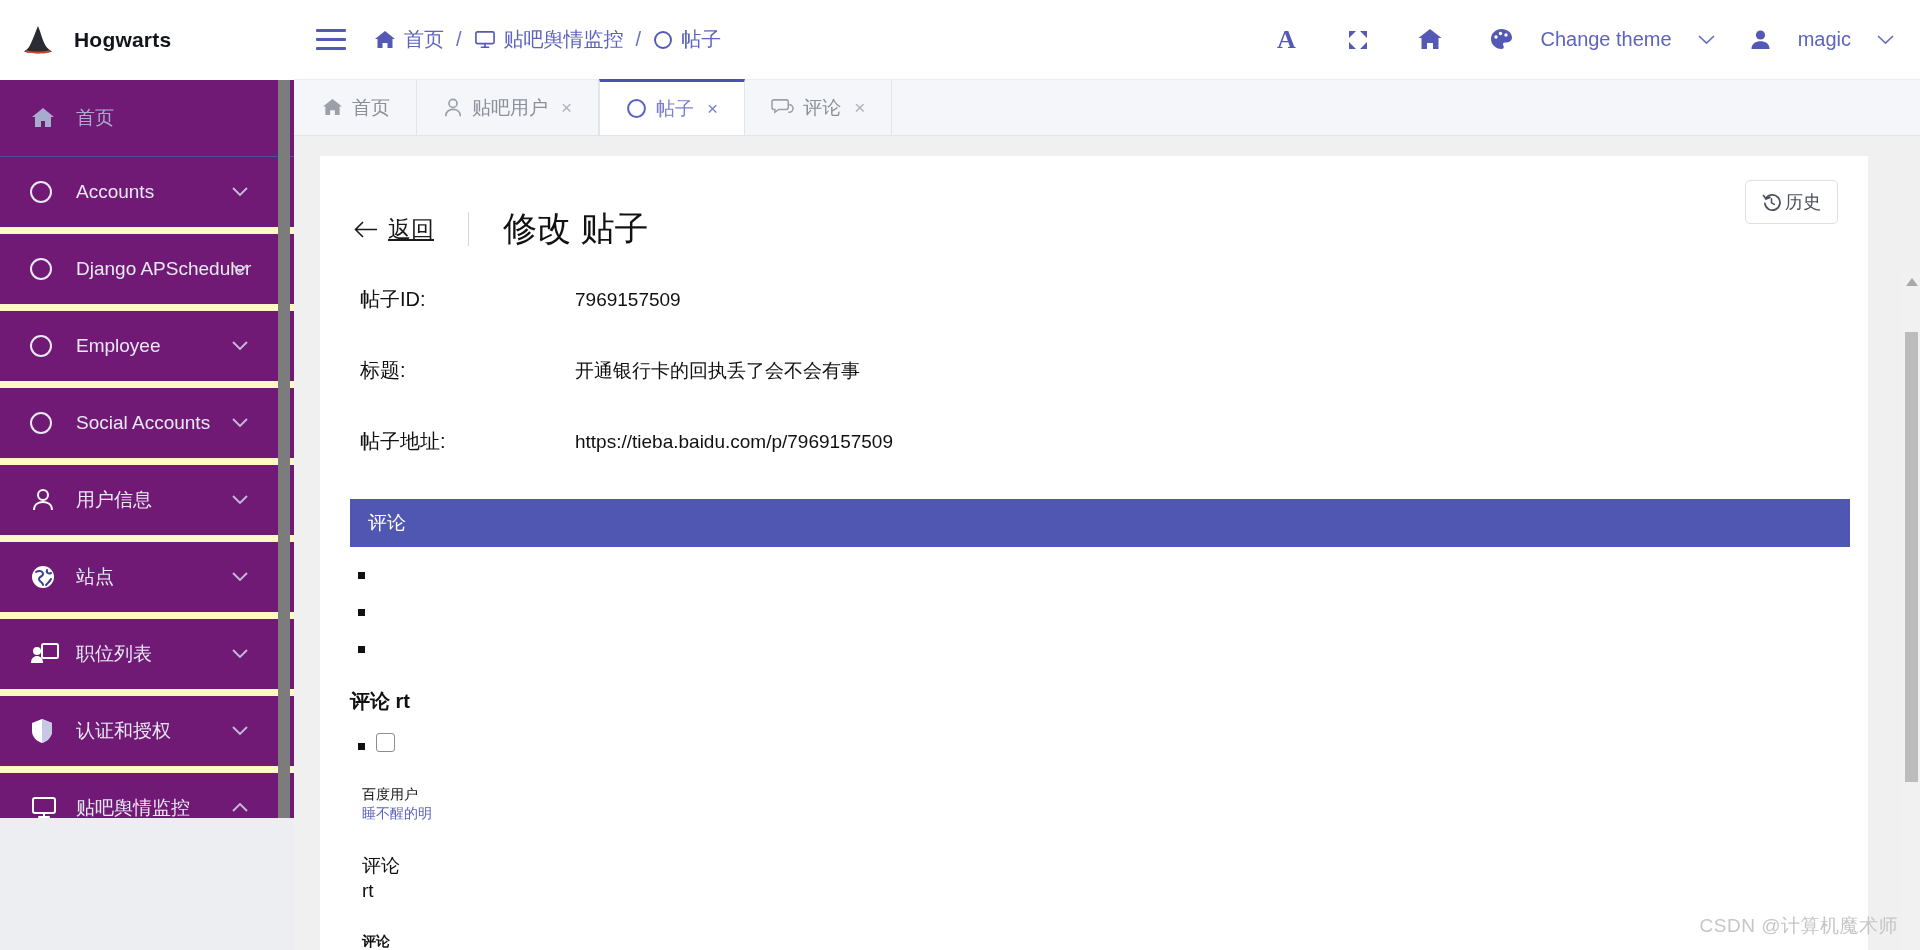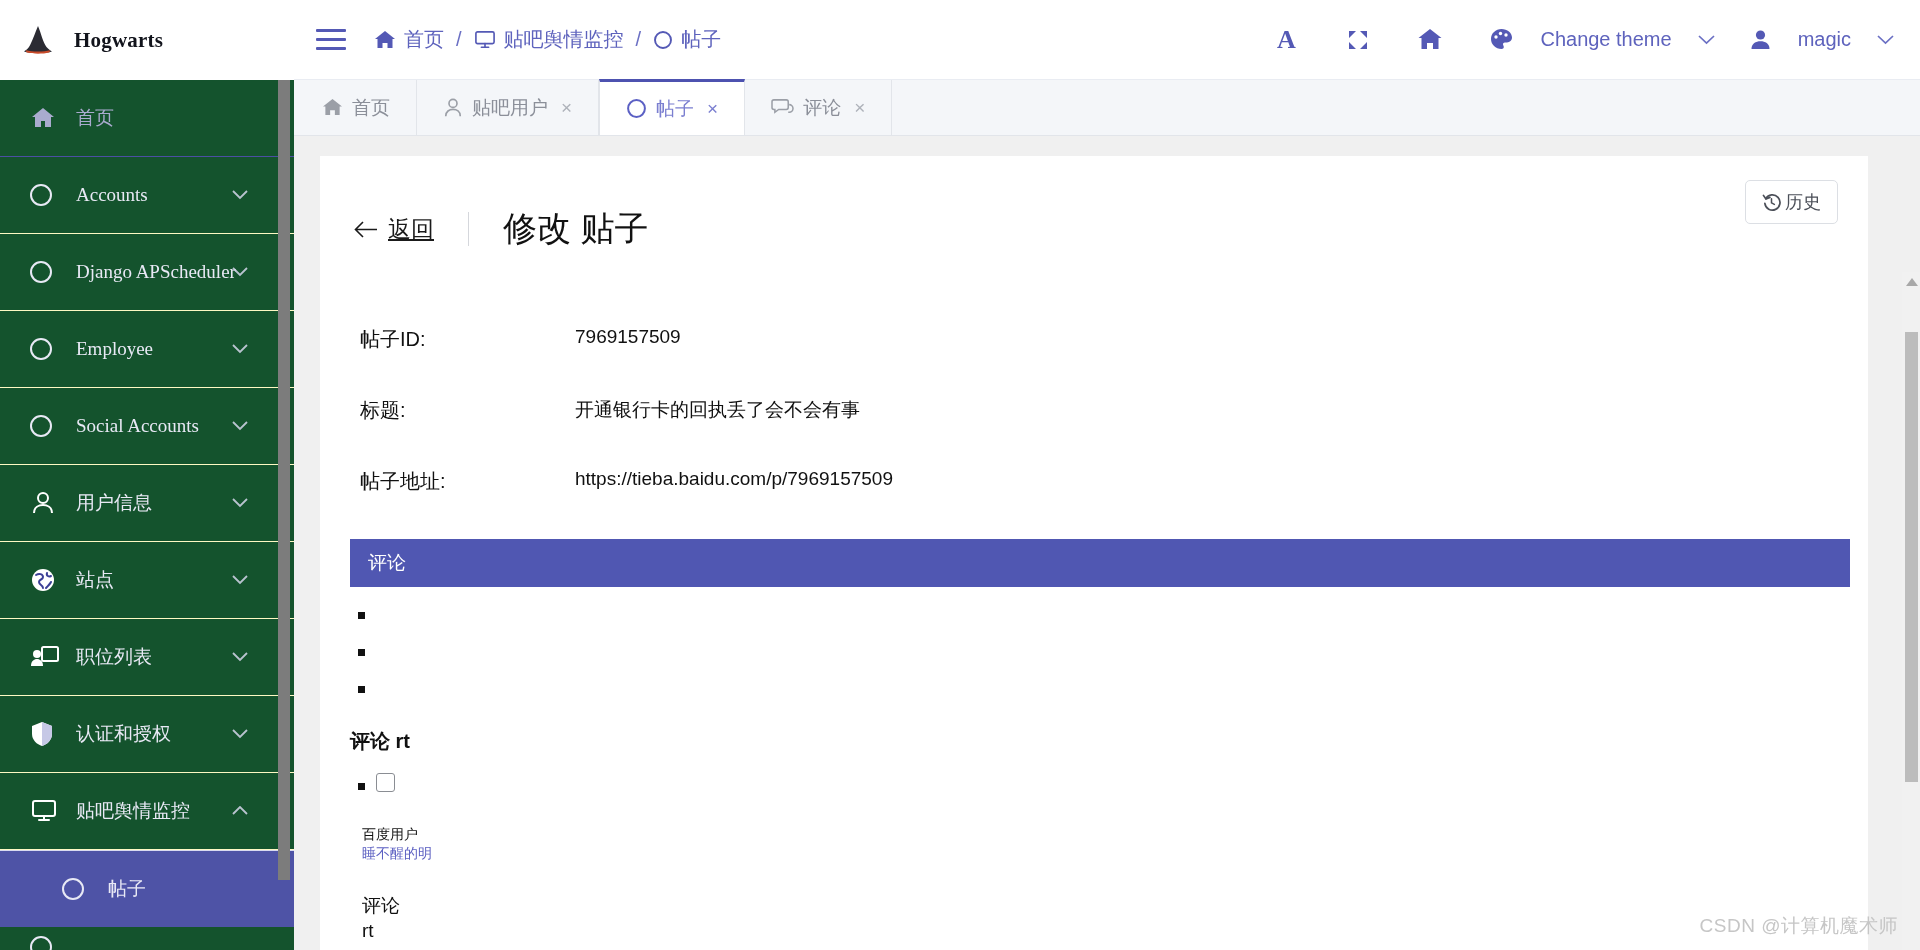--- a/index.html
+++ b/index.html
@@ -8,25 +8,24 @@
     overflow: hidden;
     font-family: "Liberation Sans", "DejaVu Sans", sans-serif;
     background: #eceef1;
   }
   #app { position: relative; width: 1920px; height: 950px; display: flex; }
 
   
   .sidebar {
     position: relative;
     width: 294px;
-    height: 950px;
-    background: #14532d;
+    height: 818px;
+    background: #701a75;
     flex: 0 0 294px;
     overflow: hidden;
-    font-family: Liberation Serif, serif;
   }
   .brand {
     height: 80px;
     background: #ffffff;
     display: flex;
     align-items: center;
     padding-left: 16px;
     gap: 14px;
   }
   .brand-logo {
@@ -47,21 +46,21 @@
     position: relative;
   }
   .nav-item {
     position: relative;
     display: flex;
     align-items: center;
     height: 77px;
     padding-left: 30px;
     color: #e8e9f5;
     font-size: 19px;
-    border-bottom: 1px solid #fef9c3;
+    border-bottom: 7px solid #fef9c3;
     cursor: pointer;
     white-space: nowrap;
     overflow: hidden;
   }
   .nav-item.first { color: #a9abce; border-bottom: 1px solid #4b4fa3; }
   .nav-item .nav-ico {
     width: 40px; flex: 0 0 40px;
     display: flex; align-items: center; justify-content: flex-start;
   }
   .nav-item .nav-label { margin-left: 6px; }
@@ -191,21 +190,21 @@
   .hist-btn {
     position: absolute; right: 30px; top: 24px;
     border: 1px solid #dcdfe4; border-radius: 5px;
     background: #fff; color: #4b4f58;
     font-size: 18px; padding: 9px 16px;
     display: flex; align-items: center; gap: 4px;
     cursor: pointer;
   }
 
   .fields { padding: 26px 0 0 40px; }
-  .field-row { display: flex; align-items: flex-start; margin-bottom: 44px; margin-top: 40px; }
+  .field-row { display: flex; align-items: center; margin-bottom: 44px; }
   .field-label { width: 215px; flex: 0 0 215px; font-size: 20px; color: #111; }
   .field-value { font-size: 19px; color: #111; }
 
   .section-bar {
     margin: 8px 18px 0 30px;
     background: #5057b2;
     color: #fff;
     font-size: 19px;
     padding: 11px 18px;
   }

